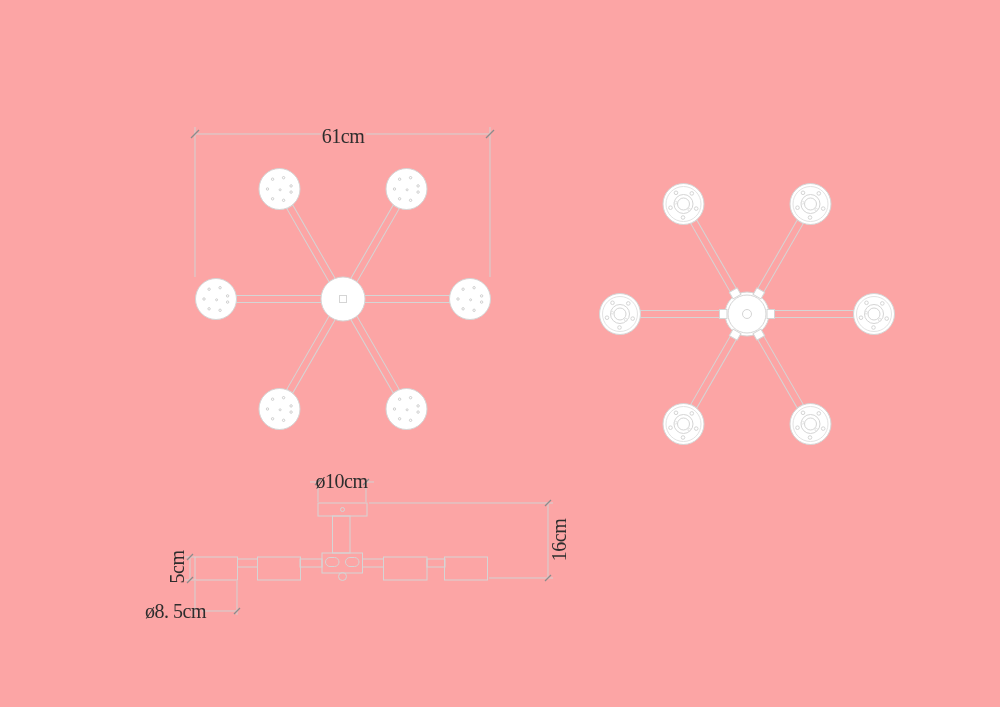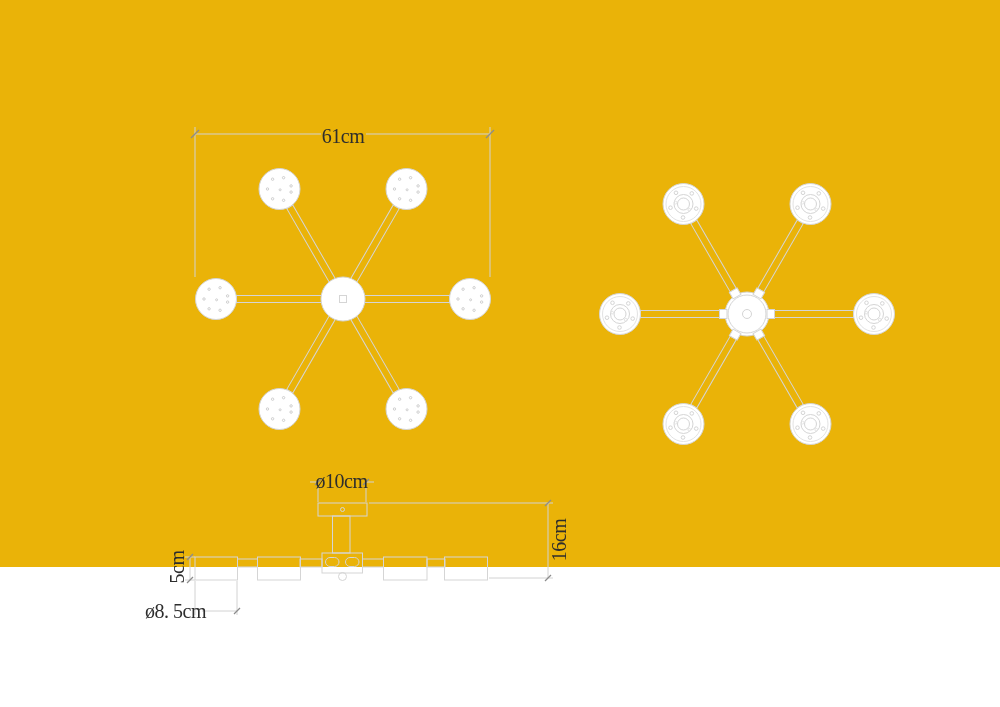--- a/index.html
+++ b/index.html
@@ -1,17 +1,17 @@
 <!DOCTYPE html>
 <html><head>
 <meta charset="utf-8">
 <style>
   html,body{margin:0;padding:0;background:#ffffff;}
   body{width:1000px;height:707px;overflow:hidden;font-family:"Liberation Sans",sans-serif;}
-  .canvas{position:relative;width:1000px;height:567px;background:#eab308;}
+  .canvas{position:relative;width:1000px;height:707px;background:#fca5a5;}
   svg{display:block;}
   
   .draw{stroke:#d5d5d5;fill:none;stroke-width:1;}
   .fillw{fill:#ffffff;}
   .faint{stroke:#e3e3e3;}
   .dot{stroke:#cfcfcf;}
   
   .dim{stroke:#d2d2d2;fill:none;stroke-width:1;}
   .tick{stroke:#8c8c8c;stroke-width:1.2;}
   .dimtext{fill:#2d2d2d;font-family:"Liberation Serif",serif;font-size:20px;letter-spacing:-0.5px;stroke:none;}

